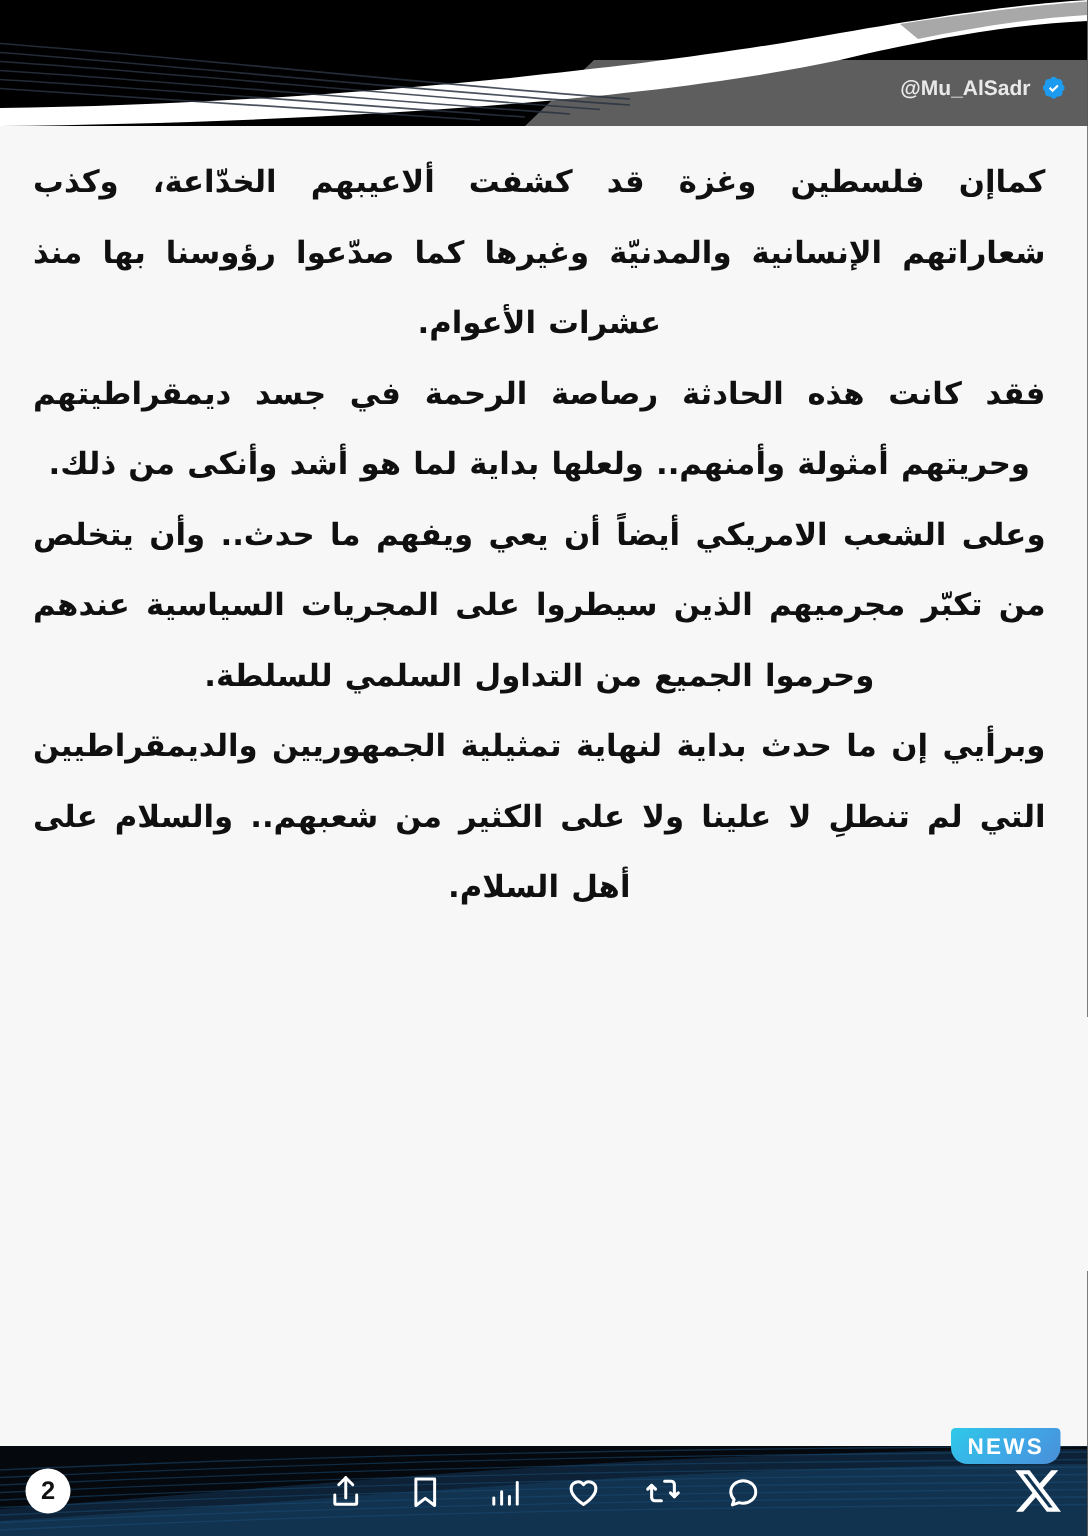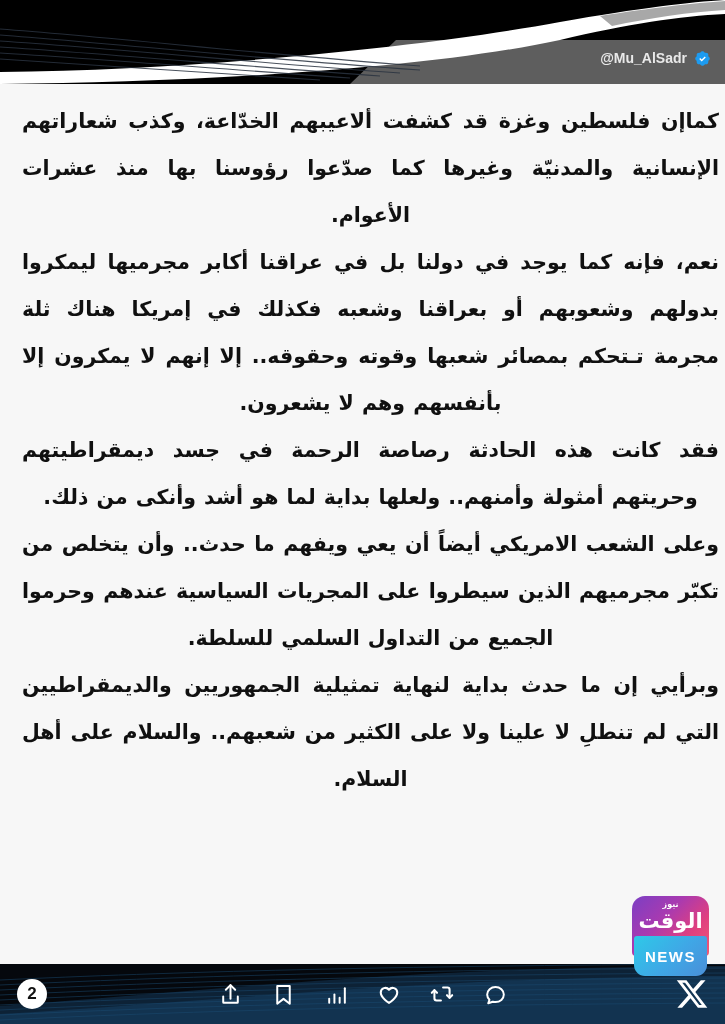--- a/index.html
+++ b/index.html
@@ -61,21 +61,21 @@
     font-family:"Liberation Sans", sans-serif;
     text-align:right;
   }
 
   
   .body {
     position:absolute;
     top:84px; left:0;
     width:725px;
     height:880px;
-    padding:14px 6px 0 22px;
+    padding:14px 28px 0 22px;
     background:#f7f7f7;
   }
   .para {
     direction:rtl;
     text-align:justify;
     text-align-last:center;
     color:#101010;
     font-size:20.5px;
     font-weight:bold;
     line-height:47px;
@@ -116,21 +116,21 @@
     text-align:center;
     color:#fff;
     font-size:8px;
     font-weight:bold;
     direction:rtl;
     font-family:"DejaVu Sans", sans-serif;
   }
   .logo-news {
     position:absolute;
     right:2px; bottom:0;
-    width:73px; height:40px;
+    width:73px; height:24px;
     border-radius:3px 3px 11px 11px;
     background:linear-gradient(135deg,#2ec9e8 0%,#3fa7e6 55%,#4a8fd8 100%);
     color:#fff;
     font-family:"Liberation Sans", sans-serif;
     font-size:15px;
     font-weight:bold;
     letter-spacing:1.5px;
     display:flex; align-items:center; justify-content:center;
     direction:ltr;
   }
@@ -217,32 +217,27 @@
           <path fill="#1d9bf0" d="M22.25 12c0-1.43-.88-2.67-2.19-3.34.46-1.39.2-2.9-.81-3.91s-2.52-1.27-3.91-.81C14.67 2.63 13.43 1.75 12 1.75s-2.67.88-3.34 2.19c-1.39-.46-2.9-.2-3.91.81s-1.27 2.52-.81 3.91C2.63 9.33 1.75 10.57 1.75 12s.88 2.67 2.19 3.34c-.46 1.39-.2 2.9.81 3.91s2.52 1.27 3.91.81c.67 1.31 1.91 2.19 3.34 2.19s2.67-.88 3.34-2.19c1.39.46 2.9.2 3.91-.81s1.27-2.52.81-3.91c1.31-.67 2.19-1.91 2.19-3.34z"></path>
           <path fill="#ffffff" d="M10.88 16.28 7.4 12.8l1.42-1.42 2.06 2.06 4.3-4.3 1.42 1.42z"></path>
         </svg>
       </span>
       <span class="hdr-handle">@Mu_AlSadr</span>
     </div>
   </div>
 
   <div class="body">
     <p class="para">كماإن فلسطين وغزة قد كشفت ألاعيبهم الخدّاعة، وكذب شعاراتهم الإنسانية والمدنيّة وغيرها كما صدّعوا رؤوسنا بها منذ عشرات الأعوام.</p>
-    <p class="para">نعم، فإنه كما يوجد في دولنا بل في عراقنا أكابر مجرميها ليمكروا بدولهم وشعوبهم أو بعراقنا وشعبه فكذلك في إمريكا هناك ثلة مجرمة تـتحكم بمصائر شعبها وقوته وحقوقه.. إلا إنهم لا يمكرون إلا بأنفسهم وهم لا يشعرون.</p>
     <p class="para">فقد كانت هذه الحادثة رصاصة الرحمة في جسد ديمقراطيتهم وحريتهم أمثولة وأمنهم.. ولعلها بداية لما هو أشد وأنكى من ذلك.</p>
     <p class="para">وعلى الشعب الامريكي أيضاً أن يعي ويفهم ما حدث.. وأن يتخلص من تكبّر مجرميهم الذين سيطروا على المجريات السياسية عندهم وحرموا الجميع من التداول السلمي للسلطة.</p>
     <p class="para">وبرأيي إن ما حدث بداية لنهاية تمثيلية الجمهوريين والديمقراطيين التي لم تنطلِ لا علينا ولا على الكثير من شعبهم.. والسلام على أهل السلام.</p>
 
   </div>
 
   <div class="logo">
-    <div class="logo-badge">
-      <span class="logo-ar-small">نيوز</span>
-      <span class="logo-ar">الوقت</span>
-    </div>
     <div class="logo-news">NEWS</div>
   </div>
 
   <div class="footer">
     <svg class="footer-swoosh" viewBox="0 0 725 60" preserveAspectRatio="none">
       <rect x="0" y="0" width="725" height="60" fill="#05080d"></rect>
       <path d="M 0 42 C 160 30 340 12 520 6 C 610 3 680 2 725 2 L 725 60 L 0 60 Z" fill="#0d2236"></path>
       <path d="M 0 50 C 170 40 350 22 530 16 C 620 13 685 12 725 12 L 725 60 L 0 60 Z" fill="#123350"></path>
       <g stroke="#1b4c73" stroke-width="0.9" fill="none" opacity="0.55">
         <path d="M 0 16 C 170 8 380 2 725 0"></path>

